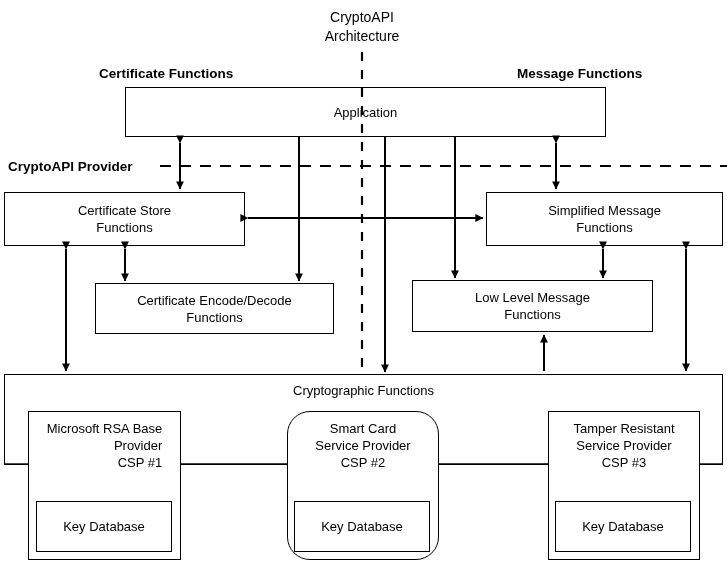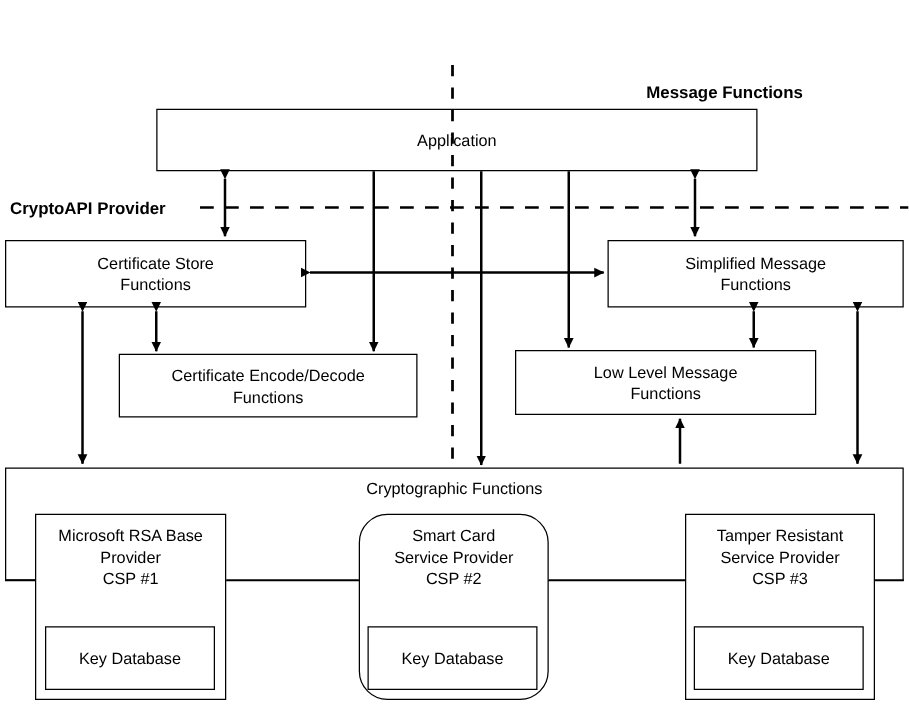--- a/index.html
+++ b/index.html
@@ -21,21 +21,26 @@
   .ln{stroke:#000;stroke-width:2;}
   .lnthin{stroke:#000;stroke-width:1.4;}
   .dash-h{stroke:#000;stroke-width:2;stroke-dasharray:11 9;}
   .dash-v{stroke:#000;stroke-width:2.2;stroke-dasharray:9 9;}
 </style>
 </head>
 <body>
 
 <div id="stage">
 
+  <div class="ttl" style="left:282px;top:8px;width:160px;">
+    <div>CryptoAPI</div>
+    <div>Architecture</div>
+  </div>
 
+  <div class="hdr" style="left:99px;top:66px;">Certificate Functions</div>
   <div class="hdr" style="left:487px;top:66px;padding-left:30px;">Message Functions</div>
 
   <div class="hdr" style="left:8px;top:159px;">CryptoAPI Provider</div>
 
   <div class="box" style="left:125px;top:87px;width:481px;height:50px;">
     <span class="inner">Application</span>
   </div>
 
   <div class="box" style="left:4px;top:192px;width:241px;height:54px;">
     <span class="inner">
@@ -61,21 +66,21 @@
   <div class="box" style="left:412px;top:280px;width:241px;height:52px;">
     <span class="inner">
       <span>Low Level Message</span><br>
       <span>Functions</span>
     </span>
   </div>
 
   <div class="cfbox" style="left:4px;top:374px;width:719px;height:91px;"></div>
   <div class="cflabel" style="left:4px;top:383px;width:719px;">Cryptographic Functions</div>
 
-  <div class="box" style="left:28px;top:411px;width:153px;height:149px;align-items:flex-start;">
+  <div class="box" style="left:28px;top:411px;width:153px;height:149px;align-items:flex-start;text-align:right;">
     <span class="inner" style="margin-top:8px;">
       <span>Microsoft RSA Base</span><br>
       <span>Provider</span><br>
       <span>CSP #1</span>
     </span>
   </div>
   <div class="box" style="left:36px;top:501px;width:136px;height:51px;">
     <span class="inner">Key Database</span>
   </div>
 

